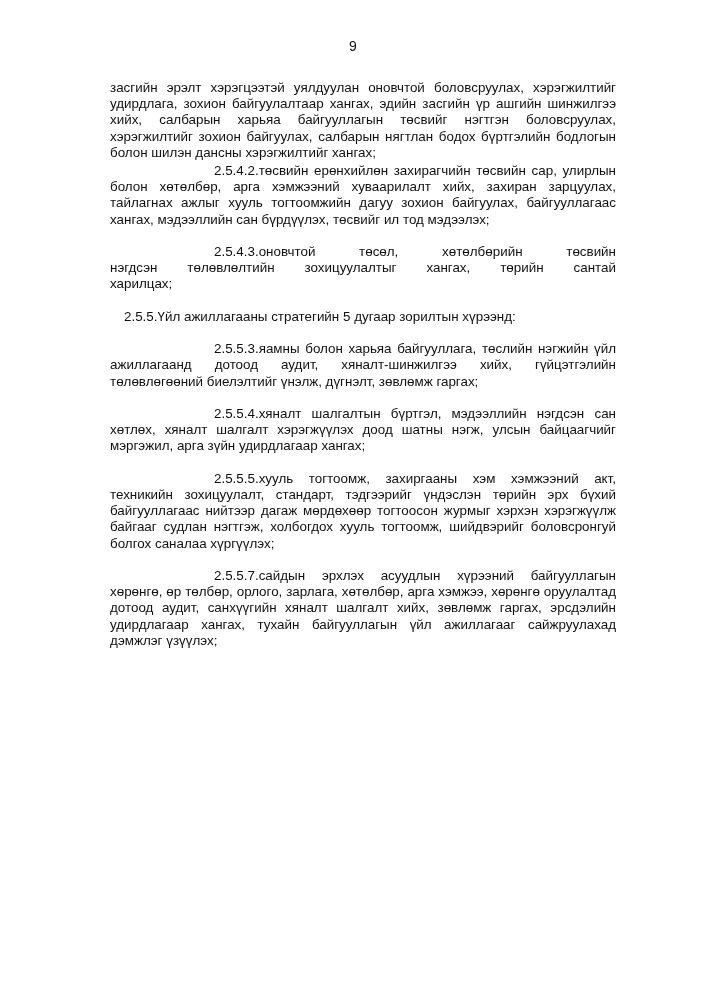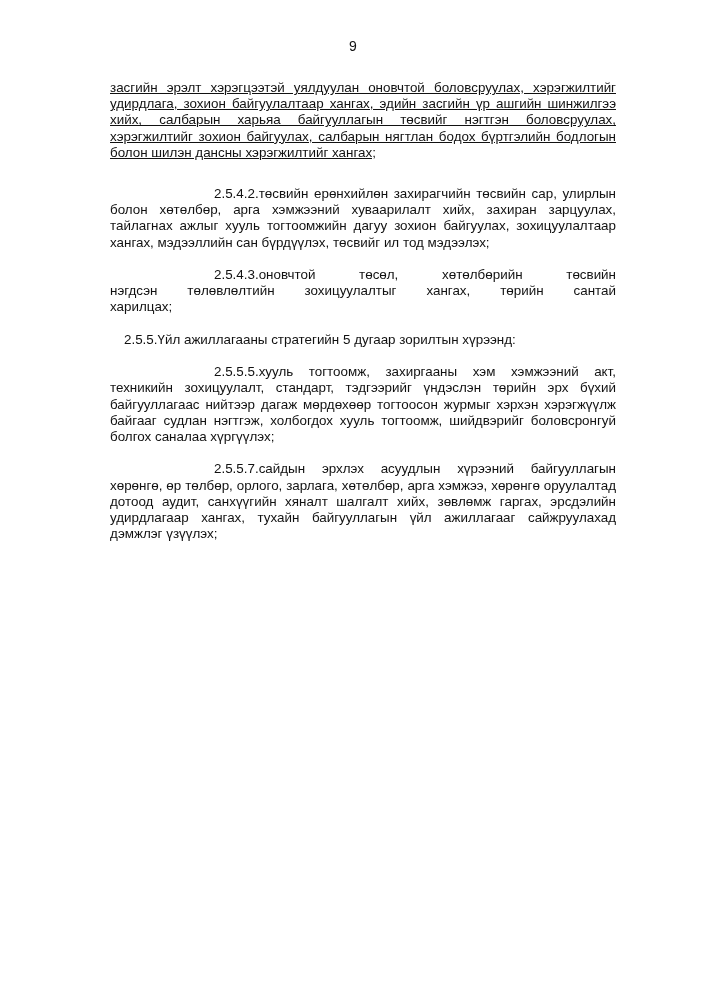--- a/index.html
+++ b/index.html
@@ -12,28 +12,30 @@
     position: absolute; top: 38px; left: 0; width: 706px; text-align: center;
     font-size: 14px; line-height: 16px;
   }
   .body {
     position: absolute; left: 110px; top: 80px; width: 506px;
     font-size: 13.4px; line-height: 16.2px;
   }
   .para { margin: 0 0 16.2px 0; text-align: justify; text-align-last: left; }
   .para.indent { text-indent: 104px; }
   .para.center { text-align: center; padding-left: 14px; }
-  .para.first { margin-bottom: 25px; text-decoration: underline; }
+  .para.first { margin-bottom: 2px; }
 </style>
 </head>
 <body>
 
 <div class="page">
   <div class="page-number">9</div>
   <div class="body">
     <p class="para first">засгийн эрэлт хэрэгцээтэй уялдуулан оновчтой боловсруулах, хэрэгжилтийг удирдлага, зохион байгуулалтаар хангах, эдийн засгийн үр ашгийн шинжилгээ хийх, салбарын харьяа байгууллагын төсвийг нэгтгэн боловсруулах, хэрэгжилтийг зохион байгуулах, салбарын нягтлан бодох бүртгэлийн бодлогын болон шилэн дансны хэрэгжилтийг хангах;</p>
-    <p class="para indent">2.5.4.2.төсвийн ерөнхийлөн захирагчийн төсвийн сар, улирлын болон хөтөлбөр, арга хэмжээний хуваарилалт хийх, захиран зарцуулах, тайлагнах ажлыг хууль тогтоомжийн дагуу зохион байгуулах, зохицуулалтаар хангах, мэдээллийн сан бүрдүүлэх, төсвийг ил тод мэдээлэх;</p>
+    <p class="para indent">2.5.4.2.төсвийн ерөнхийлөн захирагчийн төсвийн сар, улирлын болон хөтөлбөр, арга хэмжээний хуваарилалт хийх, захиран зарцуулах, тайлагнах ажлыг хууль тогтоомжийн дагуу зохион байгуулах, байгууллагаас хангах, мэдээллийн сан бүрдүүлэх, төсвийг ил тод мэдээлэх;</p>
     <p class="para indent" style="word-spacing: 22px;">2.5.4.3.оновчтой төсөл, хөтөлбөрийн төсвийн нэгдсэн төлөвлөлтийн зохицуулалтыг хангах, төрийн сантай харилцах;</p>
     <p class="para center">2.5.5.Үйл ажиллагааны стратегийн 5 дугаар зорилтын хүрээнд:</p>
+    <p class="para indent">2.5.5.3.яамны болон харьяа байгууллага, төслийн нэгжийн үйл ажиллагаанд дотоод аудит, хяналт-шинжилгээ хийх, гүйцэтгэлийн төлөвлөгөөний биелэлтийг үнэлж, дүгнэлт, зөвлөмж гаргах;</p>
+    <p class="para indent">2.5.5.4.хяналт шалгалтын бүртгэл, мэдээллийн нэгдсэн сан хөтлөх, хяналт шалгалт хэрэгжүүлэх доод шатны нэгж, улсын байцаагчийг мэргэжил, арга зүйн удирдлагаар хангах;</p>
     <p class="para indent">2.5.5.5.хууль тогтоомж, захиргааны хэм хэмжээний акт, техникийн зохицуулалт, стандарт, тэдгээрийг үндэслэн төрийн эрх бүхий байгууллагаас нийтээр дагаж мөрдөхөөр тогтоосон журмыг хэрхэн хэрэгжүүлж байгааг судлан нэгтгэж, холбогдох хууль тогтоомж, шийдвэрийг боловсронгуй болгох саналаа хүргүүлэх;</p>
     <p class="para indent">2.5.5.7.сайдын эрхлэх асуудлын хүрээний байгууллагын хөрөнгө, өр төлбөр, орлого, зарлага, хөтөлбөр, арга хэмжээ, хөрөнгө оруулалтад дотоод аудит, санхүүгийн хяналт шалгалт хийх, зөвлөмж гаргах, эрсдэлийн удирдлагаар хангах, тухайн байгууллагын үйл ажиллагааг сайжруулахад дэмжлэг үзүүлэх;</p>
   </div>
 </div>
 
 </body></html>

